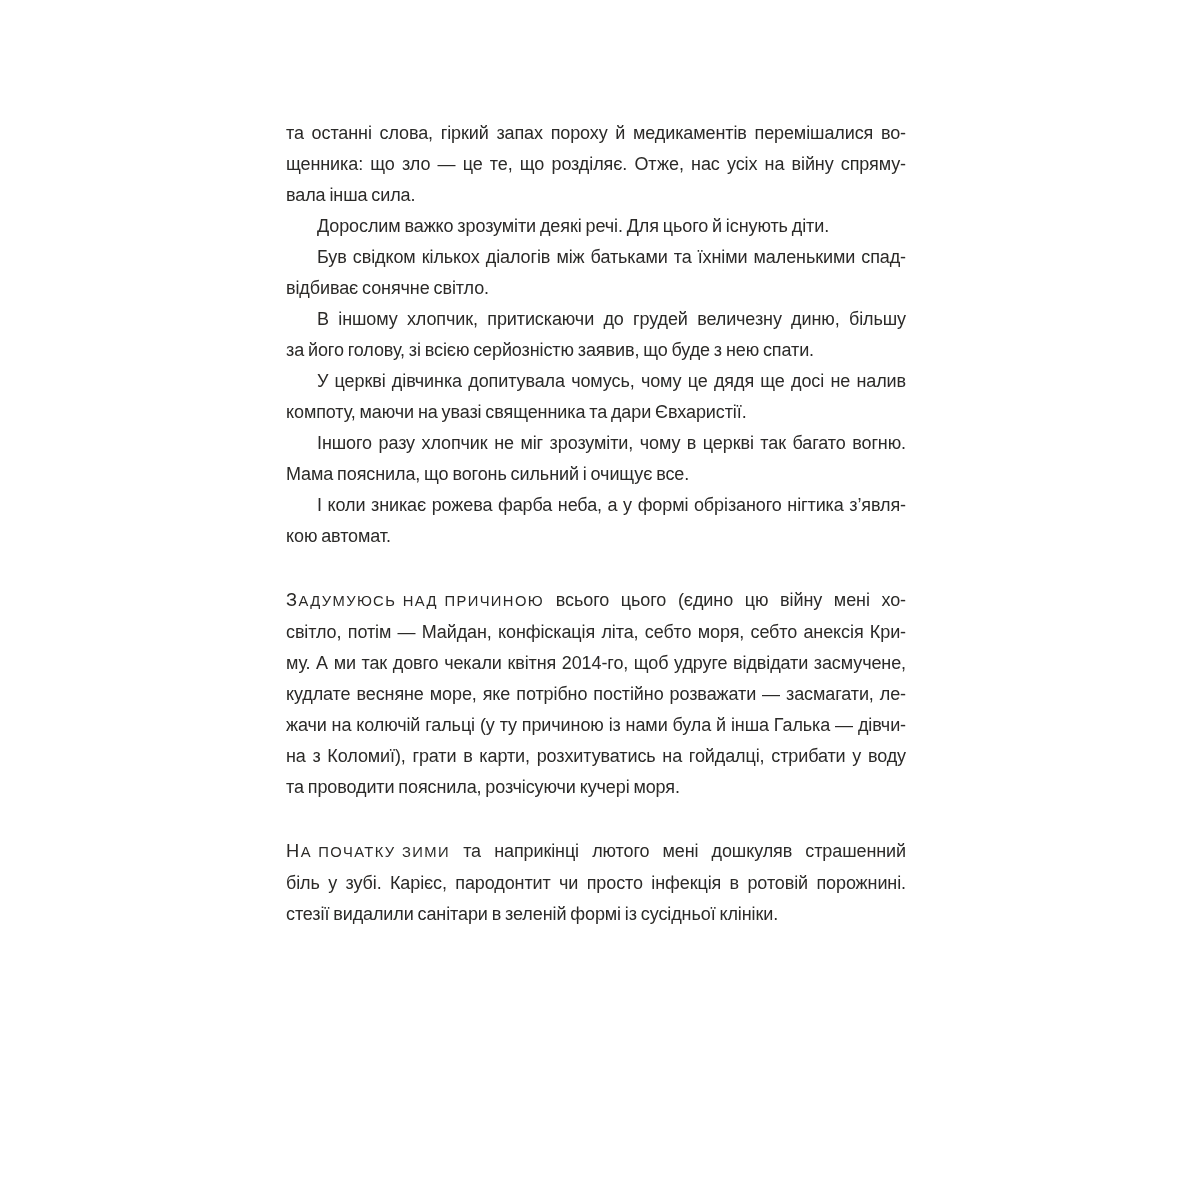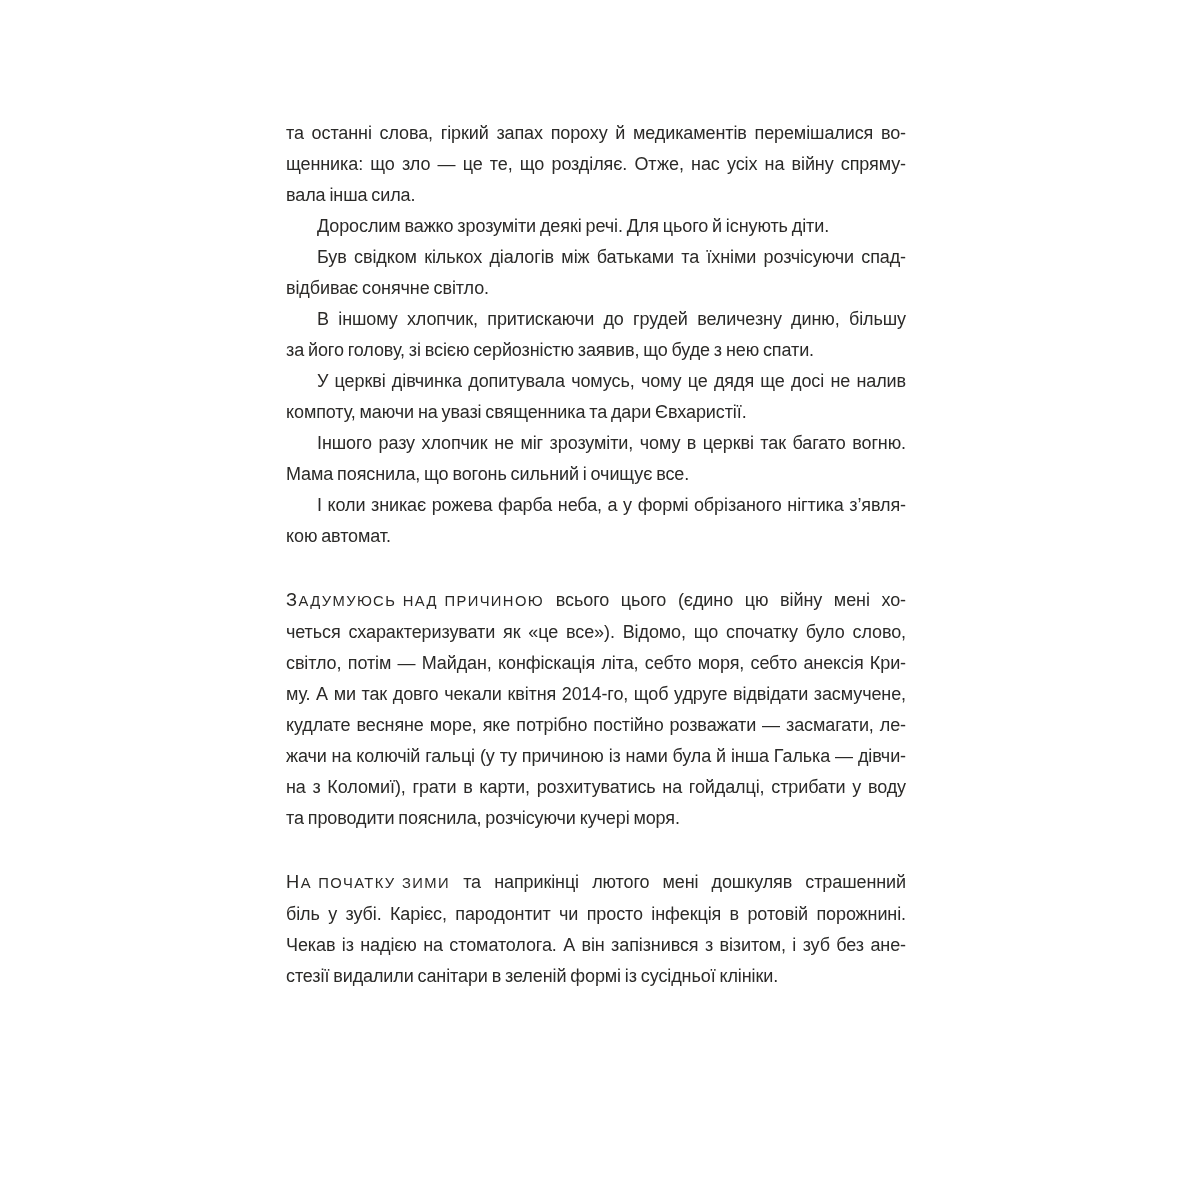--- a/index.html
+++ b/index.html
@@ -54,49 +54,47 @@
   <div class="page-text">
       <div class="para">
         <div class="line">та останні слова, гіркий запах пороху й медикаментів перемішалися во-</div>
         <div class="line">щенника: що зло — це те, що розділяє. Отже, нас усіх на війну спряму-</div>
         <div class="line last">вала інша сила.</div>
       </div>
       <div class="para">
         <div class="line last indent">Дорослим важко зрозуміти деякі речі. Для цього й існують діти.</div>
       </div>
       <div class="para">
-        <div class="line indent">Був свідком кількох діалогів між батьками та їхніми розчісуючи спад-</div>
+        <div class="line indent">Був свідком кількох діалогів між батьками та їхніми маленькими спад-</div>
         <div class="line last">відбиває сонячне світло.</div>
       </div>
       <div class="para">
         <div class="line indent">В іншому хлопчик, притискаючи до грудей величезну диню, більшу</div>
         <div class="line last">за його голову, зі всією серйозністю заявив, що буде з нею спати.</div>
       </div>
       <div class="para">
         <div class="line indent">У церкві дівчинка допитувала чомусь, чому це дядя ще досі не налив</div>
         <div class="line last">компоту, маючи на увазі священника та дари Євхаристії.</div>
       </div>
       <div class="para">
         <div class="line indent">Іншого разу хлопчик не міг зрозуміти, чому в церкві так багато вогню.</div>
         <div class="line last">Мама пояснила, що вогонь сильний і очищує все.</div>
       </div>
       <div class="para">
         <div class="line indent">І коли зникає рожева фарба неба, а у формі обрізаного нігтика з’явля-</div>
         <div class="line last">кою автомат.</div>
       </div>
       <div class="para gap">
         <div class="line"><span class="lead">Задумуюсь над причиною</span> <span>всього цього (єдино цю війну мені хо-</span></div>
-        <div class="line">четься схарактеризувати як «це все»). Відомо, що спочатку було слово,</div>
         <div class="line">світло, потім — Майдан, конфіскація літа, себто моря, себто анексія Кри-</div>
         <div class="line">му. А ми так довго чекали квітня 2014-го, щоб удруге відвідати засмучене,</div>
         <div class="line">кудлате весняне море, яке потрібно постійно розважати — засмагати, ле-</div>
         <div class="line">жачи на колючій гальці (у ту причиною із нами була й інша Галька — дівчи-</div>
         <div class="line">на з Коломиї), грати в карти, розхитуватись на гойдалці, стрибати у воду</div>
         <div class="line last">та проводити пояснила, розчісуючи кучері моря.</div>
       </div>
       <div class="para gap">
         <div class="line"><span class="lead">На початку зими</span> <span>та наприкінці лютого мені дошкуляв страшенний</span></div>
         <div class="line">біль у зубі. Карієс, пародонтит чи просто інфекція в ротовій порожнині.</div>
-        <div class="line">Чекав із надією на стоматолога. А він запізнився з візитом, і зуб без ане-</div>
         <div class="line last">стезії видалили санітари в зеленій формі із сусідньої клініки.</div>
       </div>
     </div>
 </div>
 
 </body></html>

